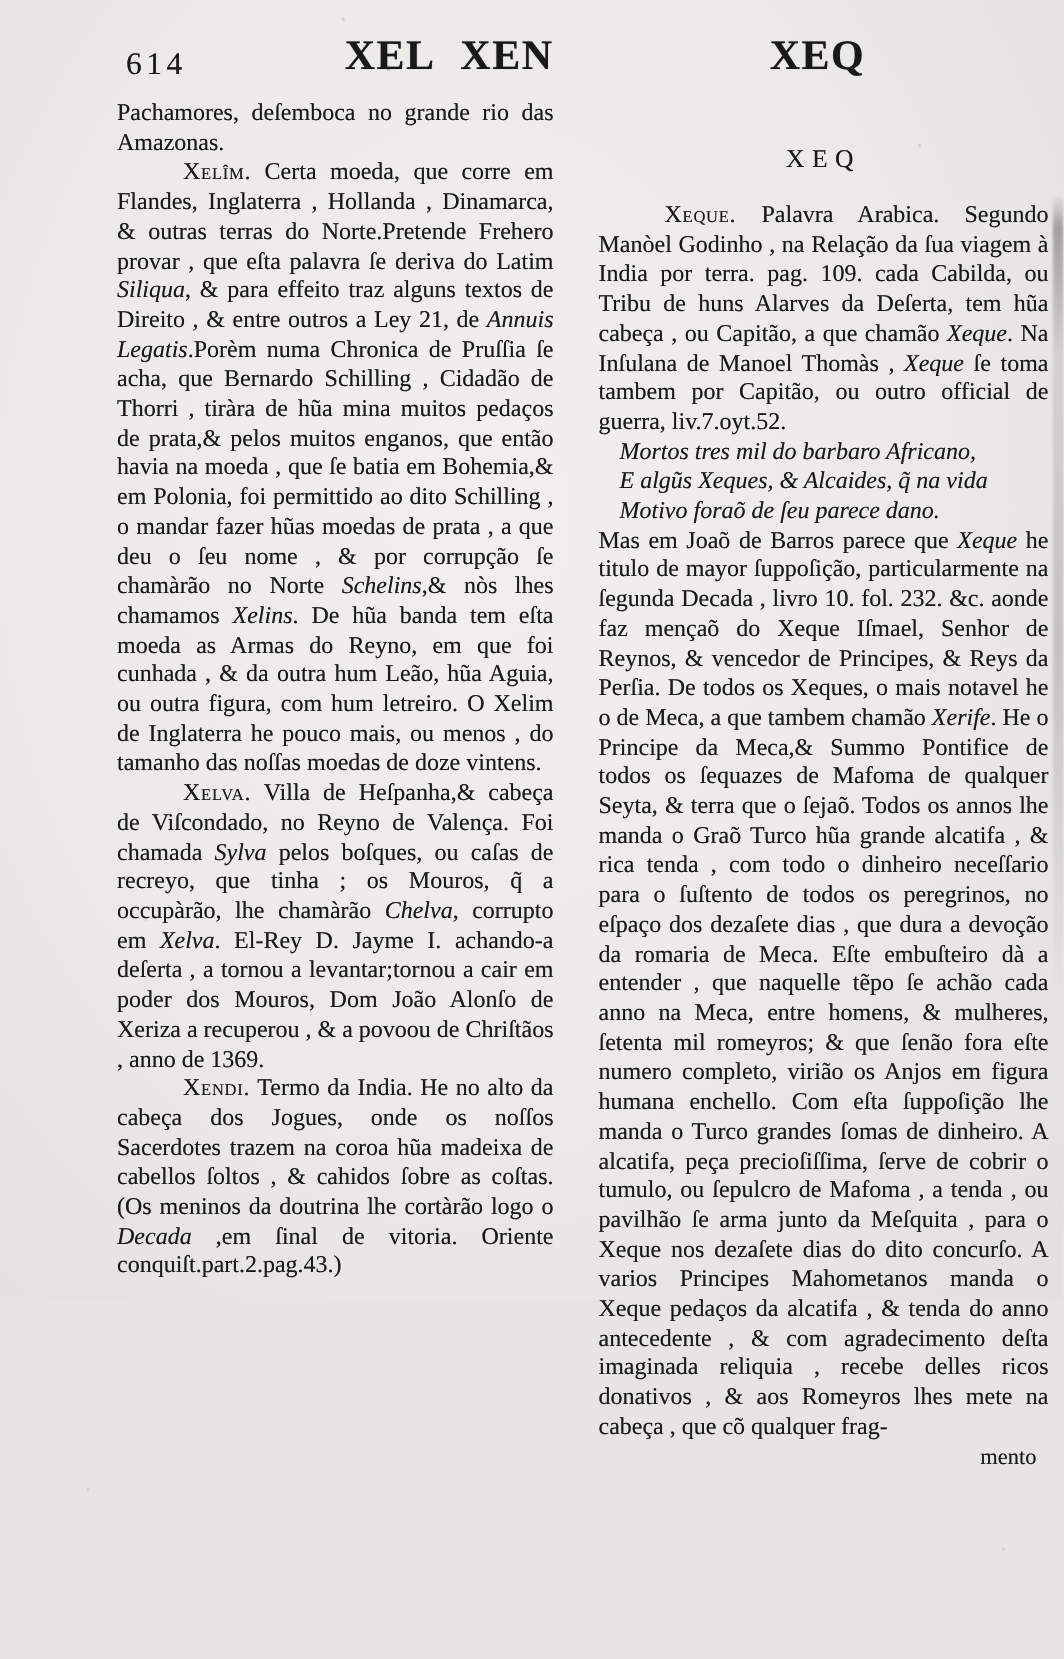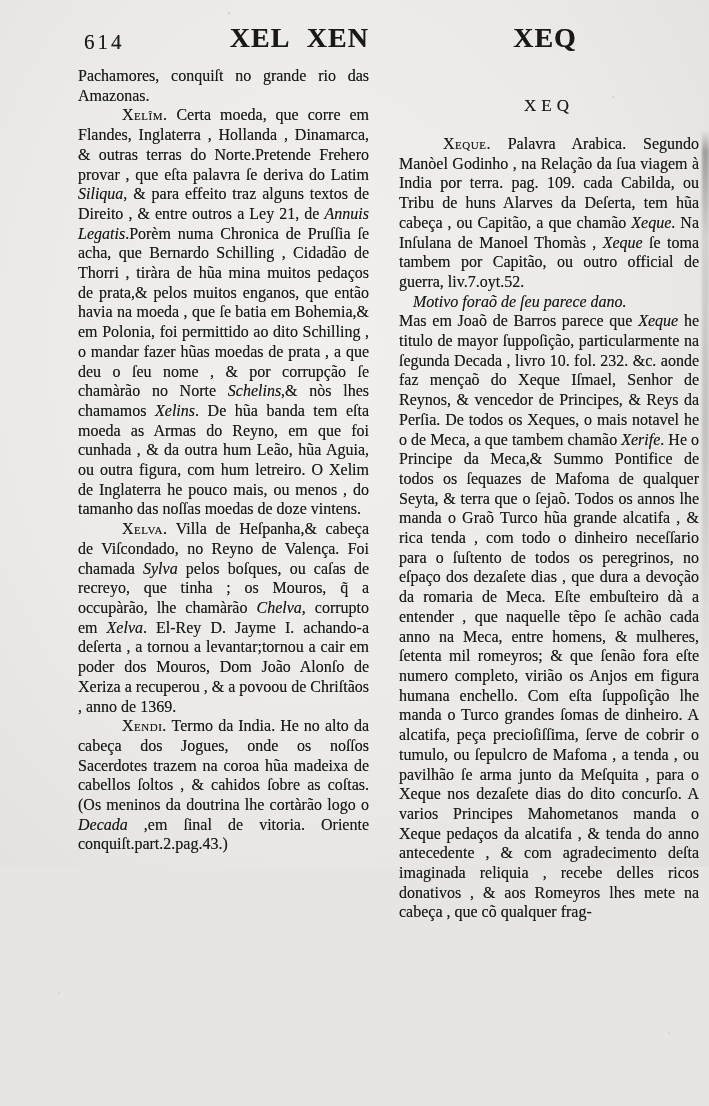--- a/index.html
+++ b/index.html
@@ -69,26 +69,29 @@
 </head>
 <body>
 
 <div class="page">
   <div class="speckles"></div>
   <div class="edge-right"></div>
   <div class="page-number">614</div>
   <div class="rh-left">XEL XEN</div>
   <div class="rh-right">XEQ</div>
   <div class="col-left" id="col-left">
-      <p class="para flush"><span>Pachamores, conquiſt no grande rio das Amazonas.</span></p>
+      <p class="para flush"><span>Pachamores, deſemboca no grande rio das Amazonas.</span></p>
       <p class="para entry"><span class="sc">Xelîm.</span><span> Certa moeda, que corre em Flandes, Inglaterra , Hollanda , Dinamarca, &amp; outras terras do Norte.Pretende Frehero provar , que eſta palavra ſe deriva do Latim </span><span class="it">Siliqua</span><span>, &amp; para effeito traz alguns textos de Direito , &amp; entre outros a Ley 21, de </span><span class="it">Annuis Legatis</span><span>.Porèm numa Chronica de Pruſſia ſe acha, que Bernardo Schilling , Cidadão de Thorri , tiràra de hũa mina muitos pedaços de prata,&amp; pelos muitos enganos, que então havia na moeda , que ſe batia em Bohemia,&amp; em Polonia, foi permittido ao dito Schilling , o mandar fazer hũas moedas de prata , a que deu o ſeu nome , &amp; por corrupção ſe chamàrão no Norte </span><span class="it">Schelins</span><span>,&amp; nòs lhes chamamos </span><span class="it">Xelins</span><span>. De hũa banda tem eſta moeda as Armas do Reyno, em que foi cunhada , &amp; da outra hum Leão, hũa Aguia, ou outra figura, com hum letreiro. O Xelim de Inglaterra he pouco mais, ou menos , do tamanho das noſſas moedas de doze vintens.</span></p>
       <p class="para entry"><span class="sc">Xelva.</span><span> Villa de Heſpanha,&amp; cabeça de Viſcondado, no Reyno de Valença. Foi chamada </span><span class="it">Sylva</span><span> pelos boſques, ou caſas de recreyo, que tinha ; os Mouros, q̃ a occupàrão, lhe chamàrão </span><span class="it">Chelva</span><span>, corrupto em </span><span class="it">Xelva</span><span>. El-Rey D. Jayme I. achando-a deſerta , a tornou a levantar;tornou a cair em poder dos Mouros, Dom João Alonſo de Xeriza a recuperou , &amp; a povoou de Chriſtãos , anno de 1369.</span></p>
       <p class="para entry"><span class="sc">Xendi.</span><span> Termo da India. He no alto da cabeça dos Jogues, onde os noſſos Sacerdotes trazem na coroa hũa madeixa de cabellos ſoltos , &amp; cahidos ſobre as coſtas.(Os meninos da doutrina lhe cortàrão logo o </span><span class="it">Decada</span><span> ,em ſinal de vitoria. Oriente conquiſt.part.2.pag.43.)</span></p>
     </div>
   <div class="col-right" id="col-right">
       <div class="sec-heading">XEQ</div>
       <p class="para entry"><span class="sc">Xeque.</span><span> Palavra Arabica. Segundo Manòel Godinho , na Relação da ſua viagem à India por terra. pag. 109. cada Cabilda, ou Tribu de huns Alarves da Deſerta, tem hũa cabeça , ou Capitão, a que chamão </span><span class="it">Xeque</span><span>. Na Inſulana de Manoel Thomàs , </span><span class="it">Xeque</span><span> ſe toma tambem por Capitão, ou outro official de guerra, liv.7.oyt.52.</span></p>
       <div class="verse">
+        <div class="verse-line">Mortos tres mil do barbaro Africano,</div>
+        <div class="verse-line">E algũs Xeques, &amp; Alcaides, q̃ na vida</div>
         <div class="verse-line">Motivo foraõ de ſeu parece dano.</div>
       </div>
       <p class="para flush"><span>Mas em Joaõ de Barros parece que </span><span class="it">Xeque</span><span> he titulo de mayor ſuppoſição, particularmente na ſegunda Decada , livro 10. fol. 232. &amp;c. aonde faz mençaõ do Xeque Iſmael, Senhor de Reynos, &amp; vencedor de Principes, &amp; Reys da Perſia. De todos os Xeques, o mais notavel he o de Meca, a que tambem chamão </span><span class="it">Xerife</span><span>. He o Principe da Meca,&amp; Summo Pontifice de todos os ſequazes de Mafoma de qualquer Seyta, &amp; terra que o ſejaõ. Todos os annos lhe manda o Graõ Turco hũa grande alcatifa , &amp; rica tenda , com todo o dinheiro neceſſario para o ſuſtento de todos os peregrinos, no eſpaço dos dezaſete dias , que dura a devoção da romaria de Meca. Eſte embuſteiro dà a entender , que naquelle tẽpo ſe achão cada anno na Meca, entre homens, &amp; mulheres, ſetenta mil romeyros; &amp; que ſenão fora eſte numero completo, virião os Anjos em figura humana enchello. Com eſta ſuppoſição lhe manda o Turco grandes ſomas de dinheiro. A alcatifa, peça precioſiſſima, ſerve de cobrir o tumulo, ou ſepulcro de Mafoma , a tenda , ou pavilhão ſe arma junto da Meſquita , para o Xeque nos dezaſete dias do dito concurſo. A varios Principes Mahometanos manda o Xeque pedaços da alcatifa , &amp; tenda do anno antecedente , &amp; com agradecimento deſta imaginada reliquia , recebe delles ricos donativos , &amp; aos Romeyros lhes mete na cabeça , que cõ qualquer frag-</span></p>
+      <div class="catchword">mento</div>
     </div>
 </div>
 
 </body></html>

